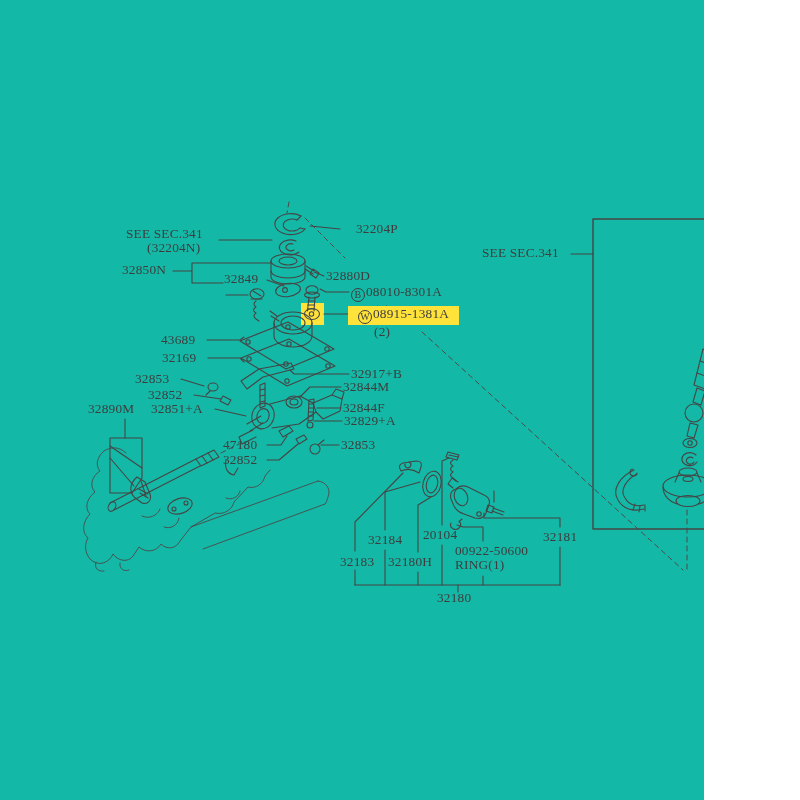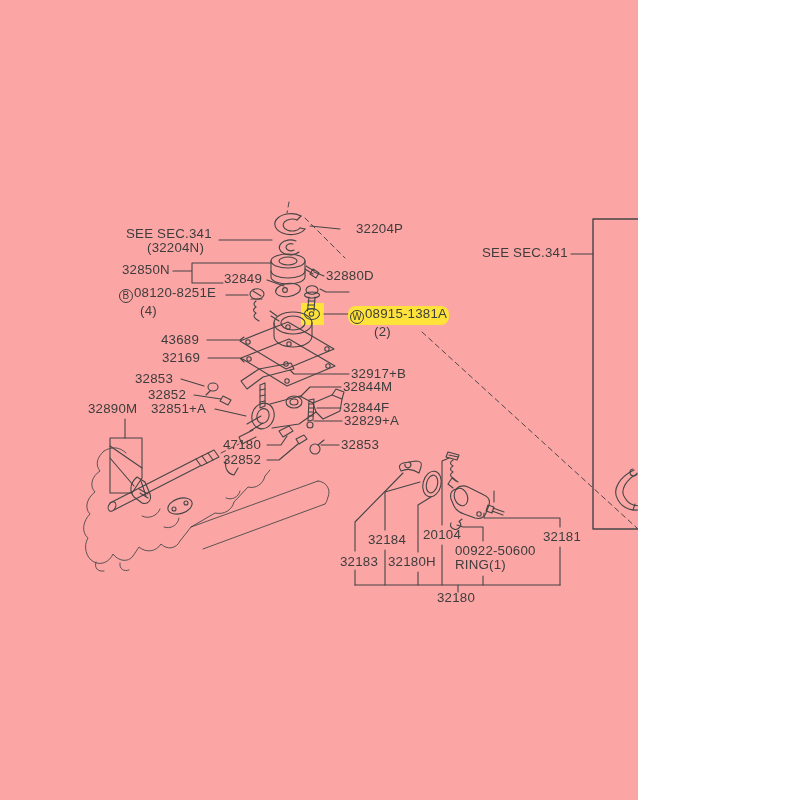--- a/index.html
+++ b/index.html
@@ -1,24 +1,24 @@
 <!DOCTYPE html>
 <html style="--hl: #ffe33a;"><head>
 <meta charset="utf-8">
 <style>
   html,body{margin:0;padding:0;background:#fff;}
-  .stage{position:relative;width:638px;height:800px;background:#fca5a5;overflow:hidden;
-         font-family:Liberation Sans, sans-serif;color:#3d3d3d;}
+  .stage{position:relative;width:704px;height:800px;background:#14b8a6;overflow:hidden;
+         font-family:Liberation Serif, serif;color:#3d3d3d;}
   svg.art{position:absolute;left:0;top:0;}
   .lbl{position:absolute;font-size:13.3px;line-height:13.6px;white-space:nowrap;letter-spacing:0.2px;}
   .qty{margin-top:1px;}
   .circ{display:inline-block;box-sizing:border-box;width:14px;height:14px;line-height:11.5px;
         border:1.3px solid #3d3d3d;border-radius:50%;text-align:center;font-size:10px;
         vertical-align:-2px;margin-right:1px;}
-  .hl{background:var(--hl,#ffe33a);padding:1px 2px;margin:-1px -3px;display:inline-block;border-radius:8px;}
+  .hl{background:var(--hl,#ffe33a);padding:1px 10px;margin:-1px -3px;display:inline-block;}
   .wm{position:absolute;font-size:18px;color:#4c4c4c;letter-spacing:0.5px;margin-top:45px;}
 </style>
 </head>
 <body>
 
 <div class="stage">
 
 <svg class="art" width="800" height="800" viewBox="0 0 800 800">
 
   <rect x="301" y="303" width="23" height="22" fill="var(--hl,#ffe33a)" stroke="none"></rect>
@@ -212,25 +212,25 @@
     <div>SEE SEC.341</div>
     <div style="margin-left:21px">(32204N)</div>
   </div>
   <div class="lbl" style="left:482px;top:246px">SEE SEC.341</div>
 
   <div class="lbl" style="left:356px;top:222px">32204P</div>
   <div class="lbl" style="left:122px;top:263px">32850N</div>
   <div class="lbl" style="left:224px;top:272px">32849</div>
   <div class="lbl" style="left:326px;top:269px">32880D</div>
 
-  <div class="lbl" style="left:119px;top:286px">
-    <span><span class="circ">B</span><span>08120-8251E</span></span>
-    <div class="qty" style="margin-left:21px">(4)</div>
-  </div>
-
+
+  <div class="lbl" style="left:351px;top:285px">
+    <span><span class="circ">B</span><span>08010-8301A</span></span>
+    <div class="qty" style="margin-left:23px">(2)</div>
+  </div>
 
   <div class="lbl" style="left:351px;top:307px">
     <span class="hl"><span class="circ">W</span><span>08915-1381A</span></span>
     <div class="qty" style="margin-left:23px">(2)</div>
   </div>
 
   <div class="lbl" style="left:161px;top:333px">43689</div>
   <div class="lbl" style="left:162px;top:351px">32169</div>
   <div class="lbl" style="left:135px;top:372px">32853</div>
   <div class="lbl" style="left:148px;top:388px">32852</div>

